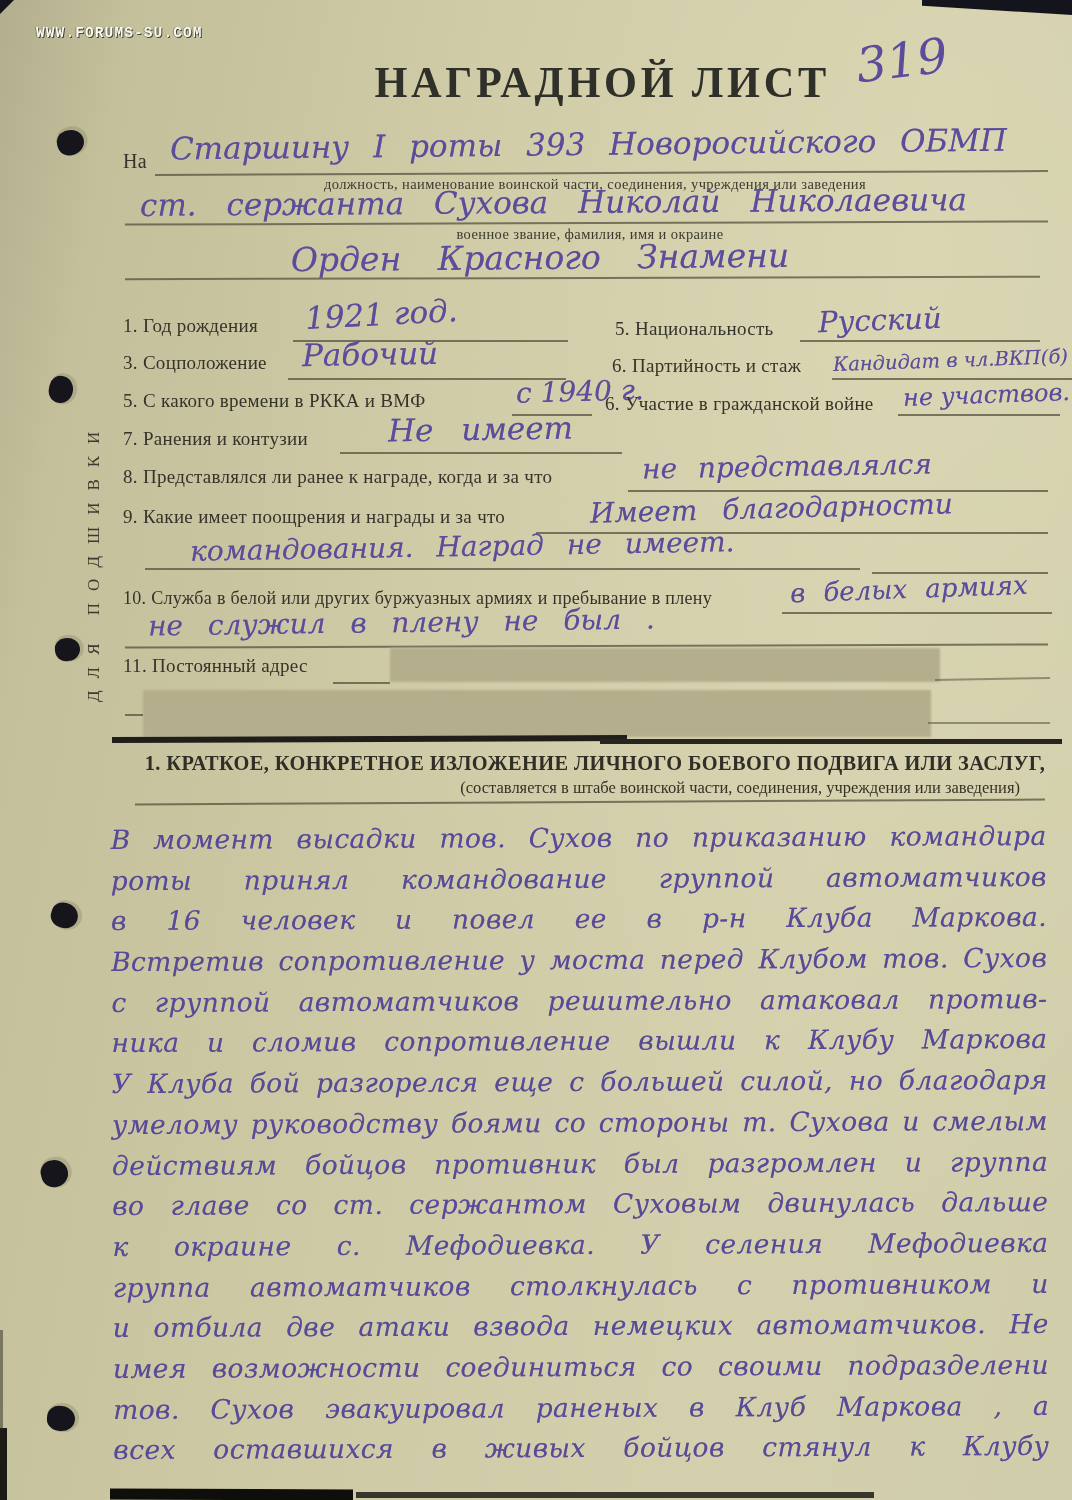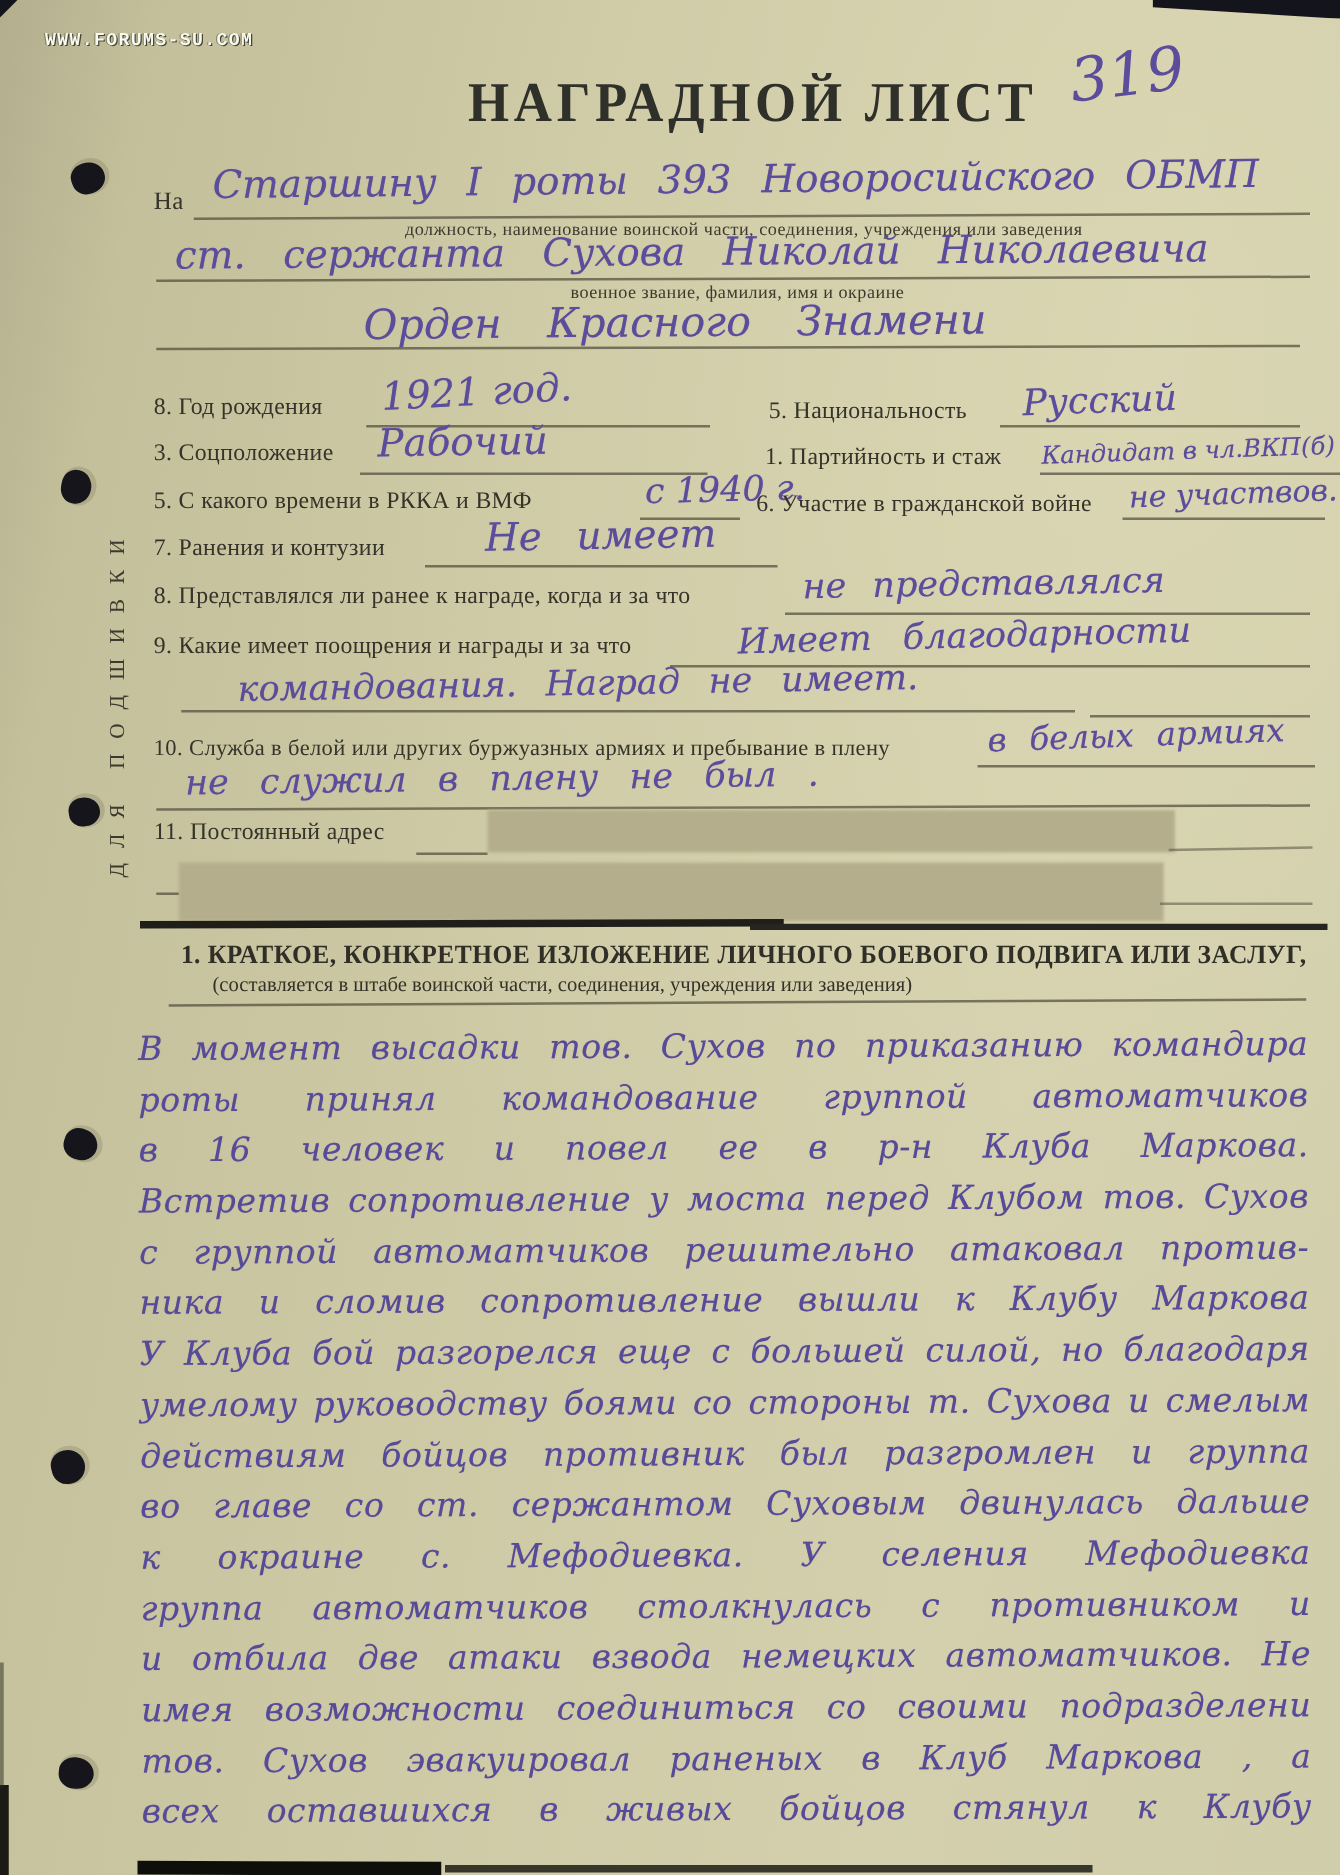--- a/index.html
+++ b/index.html
@@ -22,21 +22,21 @@
          font-size:45px;letter-spacing:4px;color:#30302a;transform:scaleX(.94);white-space:nowrap;}
   .watermark{position:absolute;left:36px;top:25px;font-family:"Liberation Mono",monospace;font-weight:bold;
              font-size:14.5px;letter-spacing:1.1px;color:#f9f9ef;
              text-shadow:1px 1px 0 #45453a,-1px 0 0 rgba(70,70,58,.45);}
   .pagenum{position:absolute;left:856px;top:32px;font-family:"DejaVu Serif",serif;font-style:italic;
            font-size:48px;color:#5b4d9c;transform:rotate(-7deg);}
   .vmargin{position:absolute;left:84px;top:702px;width:414px;transform:rotate(-90deg);transform-origin:0 0;
            font-size:17px;letter-spacing:12px;color:#3c3a2f;white-space:nowrap;}
   .sechead{position:absolute;left:120px;top:751px;width:950px;text-align:center;font-weight:bold;
            font-size:21px;letter-spacing:.4px;color:#2f2e27;transform:scaleX(.97);white-space:nowrap;}
-  .subhead{position:absolute;left:170px;top:778px;width:850px;text-align:left;font-size:16.5px;color:#343227;white-space:nowrap;}
+  .subhead{position:absolute;left:170px;top:778px;width:850px;text-align:right;font-size:16.5px;color:#343227;white-space:nowrap;}
   .bodytext{position:absolute;left:112px;top:822px;width:936px;transform:rotate(-.25deg);}
   .bl{font-family:"DejaVu Serif",serif;font-style:italic;font-size:26.5px;color:#574a99;height:40.7px;
       text-align:justify;text-align-last:justify;letter-spacing:.4px;text-shadow:0 0 .6px rgba(87,74,153,.5);}
   .edge{position:absolute;background:#14141c;}
 </style>
 </head>
 <body>
 
 <div class="page">
 
@@ -65,31 +65,31 @@
   <div class="rule" style="left:155px;top:172px;width:893px;transform:rotate(-.25deg);"></div>
   <div class="cap" style="left:255px;top:176px;width:680px;">должность, наименование воинской части, соединения, учреждения или заведения</div>
 
   <div class="hw" style="left:140px;top:184px;font-size:31px;word-spacing:20px;transform:rotate(-.4deg);">ст. сержанта  Сухова  Николай  Николаевича</div>
   <div class="rule" style="left:125px;top:222px;width:923px;transform:rotate(-.2deg);"></div>
   <div class="cap" style="left:340px;top:226px;width:500px;">военное звание, фамилия, имя и окраине</div>
 
   <div class="hw" style="left:230px;top:238px;width:620px;text-align:center;font-size:33px;word-spacing:26px;transform:rotate(-.5deg);">Орден  Красного  Знамени</div>
   <div class="rule" style="left:125px;top:277px;width:915px;transform:rotate(-.15deg);"></div>
 
-  <div class="lbl" style="left:123px;top:315px;">8. Год  рождения</div>
+  <div class="lbl" style="left:123px;top:315px;">1. Год  рождения</div>
   <div class="hw" style="left:305px;top:296px;font-size:31px;transform:rotate(-3deg);">1921 год.</div>
   <div class="rule" style="left:293px;top:340px;width:275px;"></div>
   <div class="lbl" style="left:615px;top:318px;">5. Национальность</div>
   <div class="hw" style="left:818px;top:303px;font-size:29px;transform:rotate(-2deg);">Русский</div>
   <div class="rule" style="left:800px;top:340px;width:240px;"></div>
 
   <div class="lbl" style="left:123px;top:352px;">3. Соцположение</div>
   <div class="hw" style="left:302px;top:336px;font-size:31px;transform:rotate(-1deg);">Рабочий</div>
   <div class="rule" style="left:288px;top:378px;width:278px;"></div>
-  <div class="lbl" style="left:612px;top:355px;">1. Партийность и стаж</div>
+  <div class="lbl" style="left:612px;top:355px;">6. Партийность и стаж</div>
   <div class="hw" style="left:833px;top:348px;font-size:19.5px;transform:rotate(-2deg);">Кандидат в чл.ВКП(б) 1943</div>
   <div class="rule" style="left:832px;top:378px;width:240px;"></div>
 
   <div class="lbl" style="left:123px;top:390px;">5. С какого времени в РККА и ВМФ</div>
   <div class="hw" style="left:516px;top:375px;font-size:28px;transform:rotate(-1.5deg);">с 1940 г.</div>
   <div class="rule" style="left:512px;top:414px;width:80px;"></div>
   <div class="lbl" style="left:605px;top:393px;">6. Участие в гражданской войне</div>
   <div class="hw" style="left:903px;top:381px;font-size:24px;transform:rotate(-2deg);">не участвов.</div>
   <div class="rule" style="left:898px;top:414px;width:162px;"></div>
 

